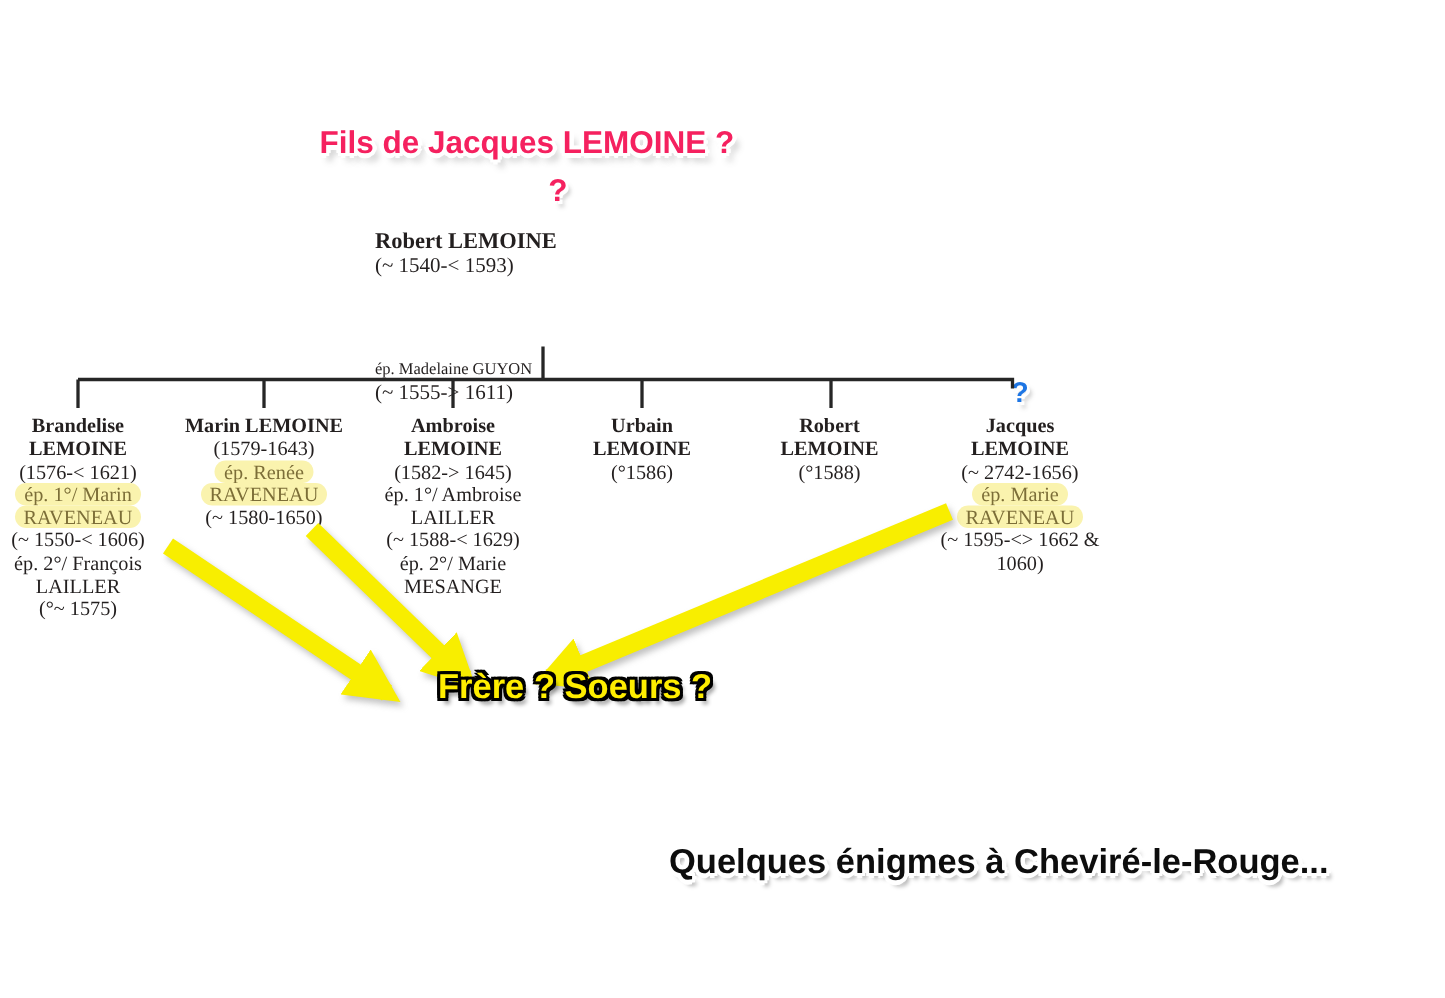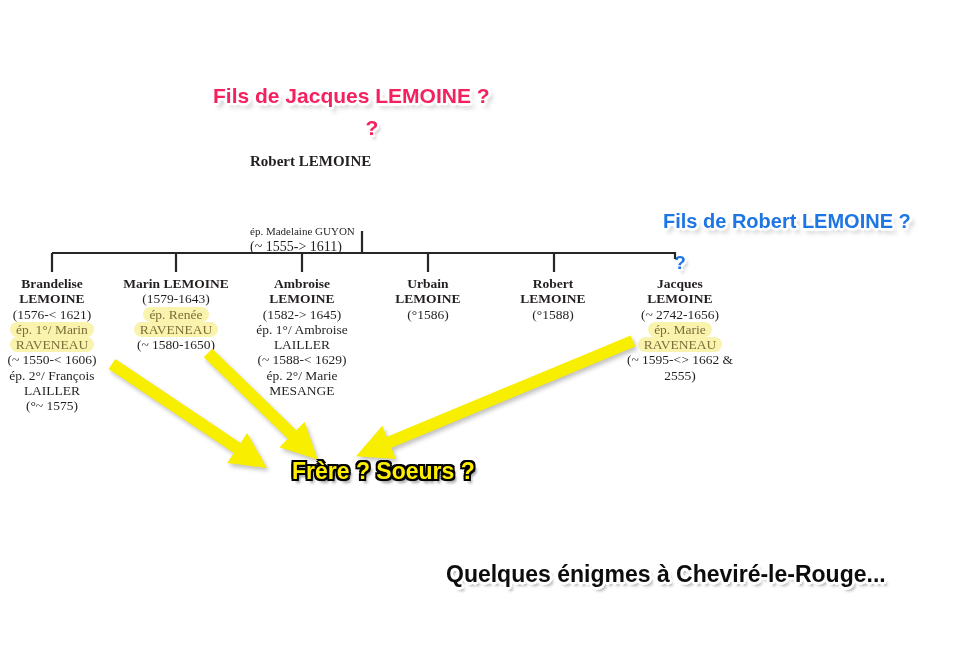--- a/index.html
+++ b/index.html
@@ -53,21 +53,21 @@
     display:inline-block;background:var(--highlight-bg,#faf3ae);color:var(--highlight-text,#7c6e38);
     border-radius:8px;padding:0 6px;margin:0 -6px;
   }
   
   svg.arrows{position:absolute;left:0;top:0;width:963px;height:665px;
     filter:drop-shadow(2px 3px 2px rgba(120,120,120,.45));}
   .arrow-line{stroke:var(--arrow-yellow,#f8ee00);stroke-width:12;fill:none;}
   .ah-path{fill:var(--arrow-yellow,#f8ee00);}
   
   .frere{
-    position:absolute;left:292px;top:458px;font-family:"Liberation Sans",sans-serif;
+    position:absolute;left:292px;top:444px;font-family:"Liberation Sans",sans-serif;
     font-weight:bold;font-size:23px;color:var(--label-yellow,#ffee00);white-space:nowrap;
     text-shadow:-2px -2px 0 #000,2px -2px 0 #000,-2px 2px 0 #000,2px 2px 0 #000,
                 0 -2px 0 #000,0 2px 0 #000,-2px 0 0 #000,2px 0 0 #000,
                 3px 4px 3px rgba(0,0,0,.45);
   }
   
   .caption{
     position:absolute;left:446px;top:561px;font-family:"Liberation Sans",sans-serif;
     font-weight:bold;font-size:23px;color:#0d0d0d;white-space:nowrap;
     text-shadow:-2px -2px 0 #fff,2px -2px 0 #fff,-2px 2px 0 #fff,2px 2px 0 #fff,
@@ -78,26 +78,26 @@
 </head>
 <body>
 
 <div class="canvas">
 
   <div class="headline hl-pink">Fils de Jacques LEMOINE ?</div>
   <div class="q-pink">?</div>
 
   <div class="parents">
     <div class="pname">Robert LEMOINE</div>
+    <div class="pdates">(~ 1540-&lt; 1593)</div>
     <div class="spacer"></div>
     <div class="sname">ép. Madelaine GUYON</div>
     <div class="pdates">(~ 1555-&gt; 1611)</div>
   </div>
 
-  <div class="headline hl-blue">Fils de Robert LEMOINE ?</div>
   <div class="q-blue">?</div>
 
   <svg class="overlay">
     <path class="tree-line" d="M362,231 V253"></path>
     <path class="tree-line" d="M52,253 H675 V259"></path>
     <path class="tree-line" d="M52,253 V272"></path>
     <path class="tree-line" d="M176,253 V272"></path>
     <path class="tree-line" d="M302,253 V272"></path>
     <path class="tree-line" d="M428,253 V272"></path>
     <path class="tree-line" d="M554,253 V272"></path>
@@ -142,21 +142,21 @@
         <div class="ln b">LEMOINE</div>
         <div class="ln">(°1588)</div>
       </div>
       <div class="child" style="left: 615px;">
         <div class="ln b">Jacques</div>
         <div class="ln b">LEMOINE</div>
         <div class="ln">(~ 2742-1656)</div>
         <div class="ln"><span class="hl">ép. Marie</span></div>
         <div class="ln"><span class="hl">RAVENEAU</span></div>
         <div class="ln">(~ 1595-&lt;&gt; 1662 &amp;</div>
-        <div class="ln">2555)</div>
+        <div class="ln">1060)</div>
       </div>
     </div>
 
   <svg class="arrows">
     <defs>
       <marker id="ah" viewBox="0 0 10 10" refX="7" refY="5" markerWidth="3" markerHeight="3" orient="auto-start-reverse">
         <path class="ah-path" d="M0,0 L10,5 L0,10 z"></path>
       </marker>
     </defs>
     <line class="arrow-line" x1="112" y1="364" x2="258" y2="462" marker-end="url(#ah)"></line>

